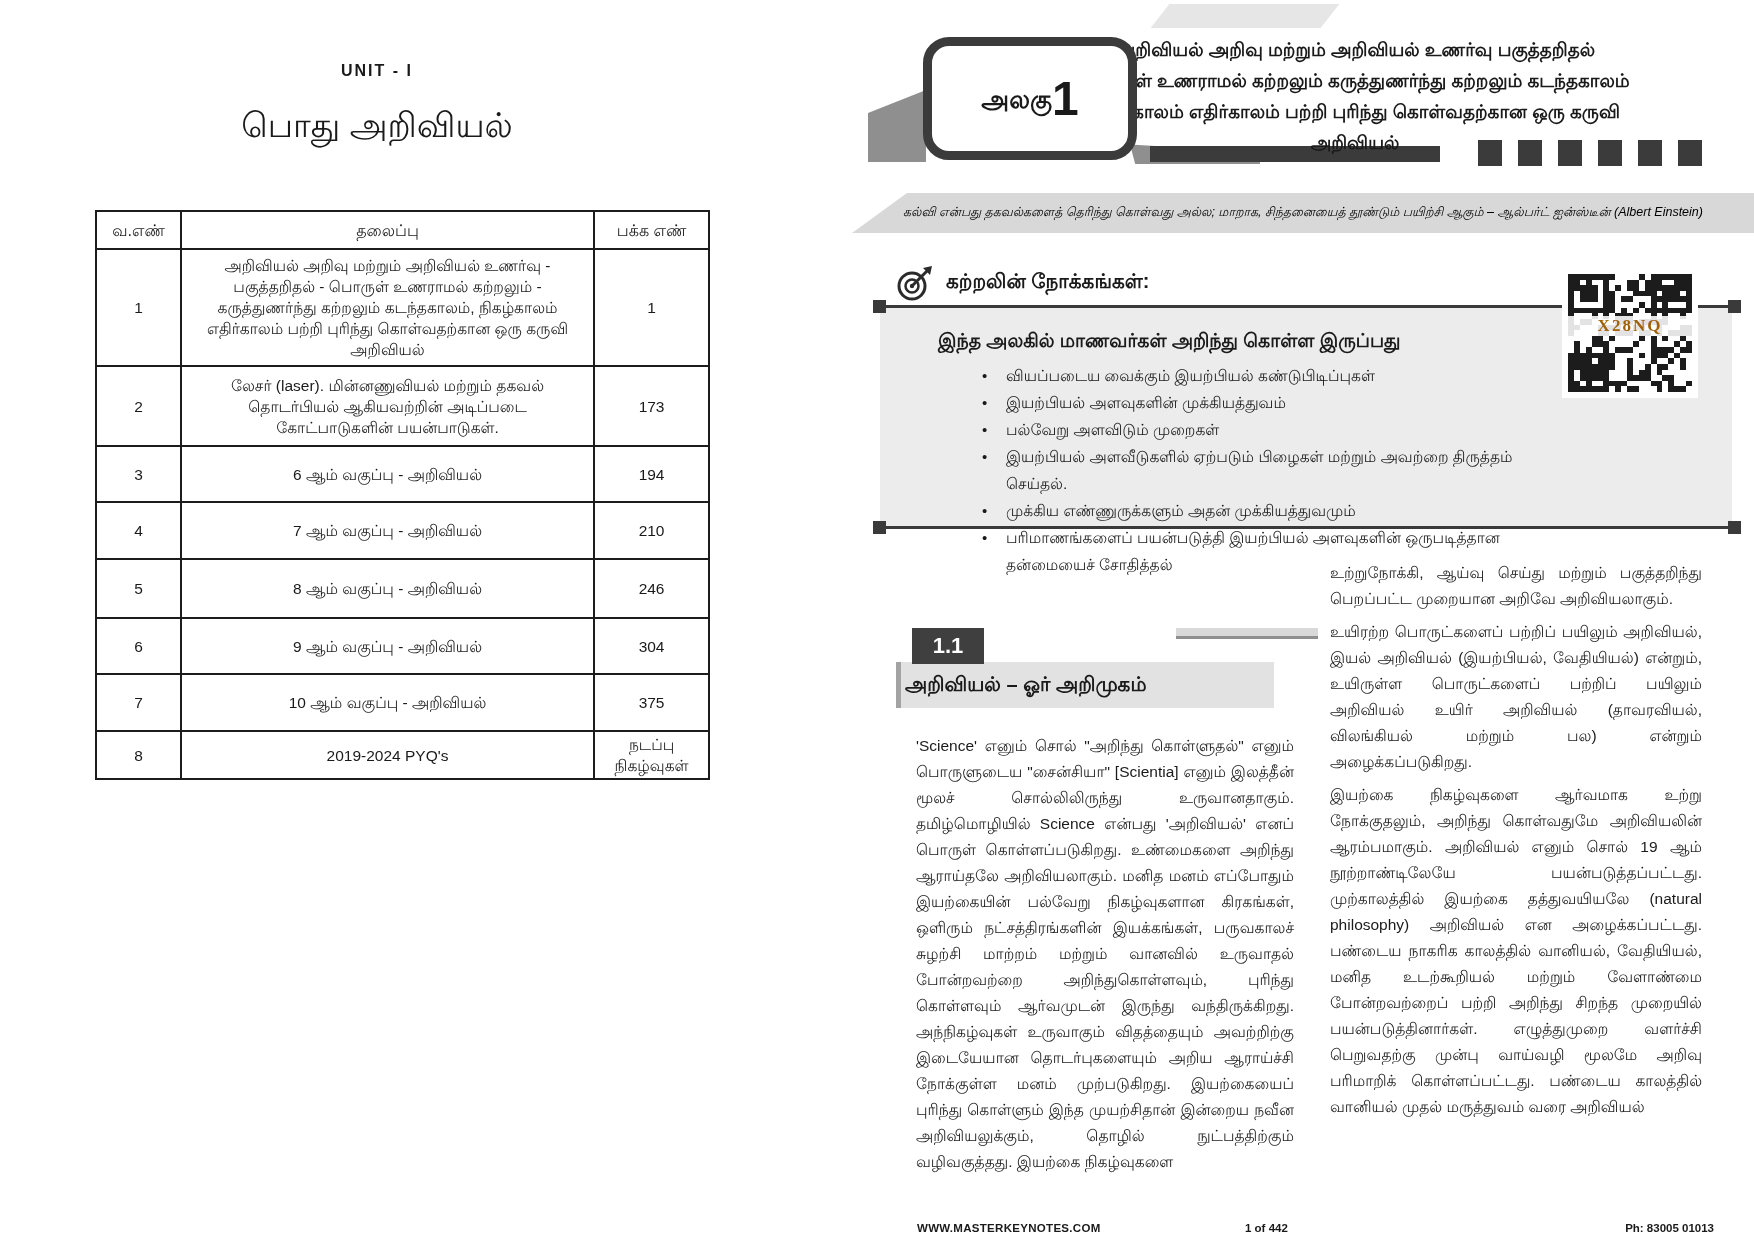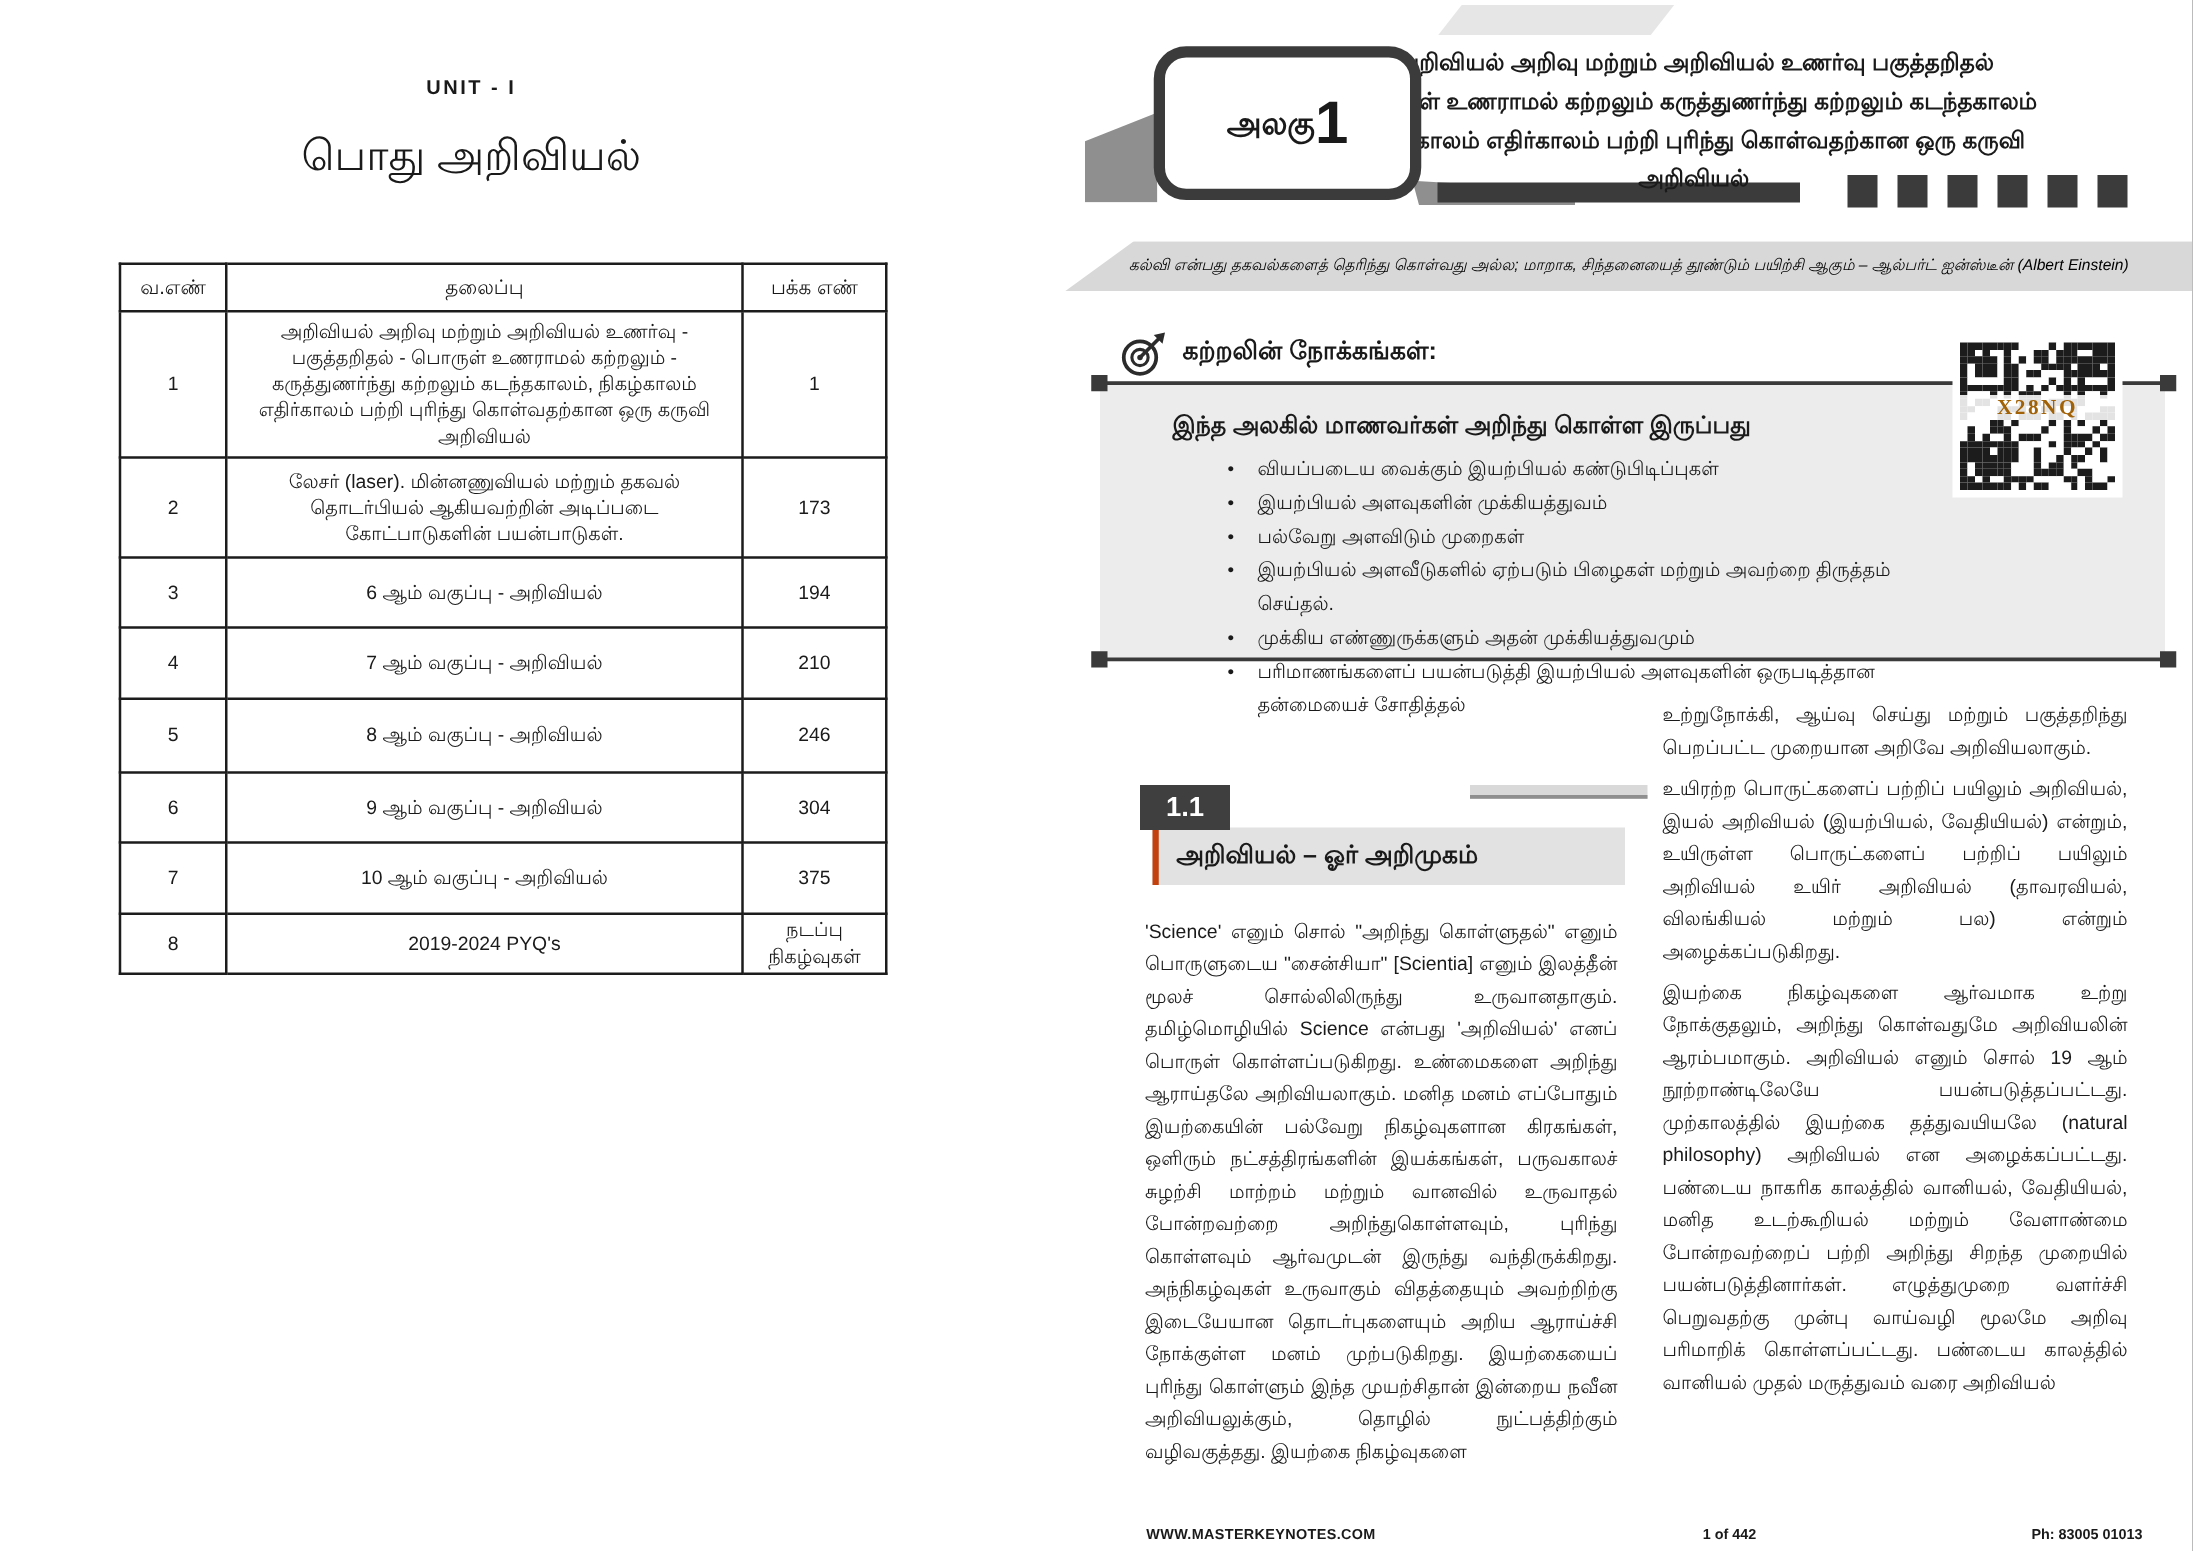--- a/index.html
+++ b/index.html
@@ -60,32 +60,32 @@
   .qr { left:1562px; top:268px; width:136px; height:130px; background:#ffffff; padding:6px; z-index:4; }
   .qr-grid { width:124px; height:118px; display:grid; grid-template-columns:repeat(21,1fr); grid-template-rows:repeat(21,1fr); }
   .qm { background:#ffffff; } .qm-d { background:#1c1c1c; }
   .qr-label { position:absolute; left:6px; top:48px; width:124px; text-align:center; background:rgba(255,255,255,0.88);
     font-weight:bold; font-size:17px; letter-spacing:2px; font-family:"Liberation Serif", serif; color:#a16207; }
 
   
   .sec-shadow { left:1176px; top:628px; width:142px; height:11px; background:#d9d9d9; border-bottom:3px solid #8f8f8f; }
   .sec-badge { left:912px; top:628px; width:72px; height:36px; background:#3f3f3f; color:#ffffff;
     font-weight:bold; font-size:22px; display:flex; align-items:center; justify-content:center; z-index:2; }
-  .sec-titlebox { left:922px; top:662px; width:378px; height:46px; background:#e2e2e2;
-    border-left:5px solid #c2410c; display:flex; align-items:center; padding-left:14px; }
+  .sec-titlebox { left:896px; top:662px; width:378px; height:46px; background:#e2e2e2;
+    border-left:5px solid #a3a3a3; display:flex; align-items:center; padding-left:4px; }
   .sec-titlebox span { font-weight:bold; font-size:20px; }
 
   
   .col-left { left:916px; top:733px; width:378px; font-size:15.5px; line-height:26px; text-align:justify; }
   .col-right { left:1330px; top:560px; width:372px; font-size:15.5px; line-height:26px; text-align:justify; }
   .col-right p { margin-bottom:7px; }
 
   
   .footer-site { left:917px; top:1222px; font-size:11.5px; font-weight:bold; letter-spacing:0.3px; }
-  .footer-page { left:1245px; top:1222px; width:160px; text-align:right; font-size:11.5px; font-weight:bold; }
+  .footer-page { left:1245px; top:1222px; width:160px; text-align:left; font-size:11.5px; font-weight:bold; }
   .footer-phone { left:1560px; top:1222px; width:154px; text-align:right; font-size:11.5px; font-weight:bold; }
 </style>
 </head>
 <body>
 
 <div class="page">
 
   <div class="abs unit-label">UNIT - I</div>
   <div class="abs page-title">பொது அறிவியல்</div>
 

